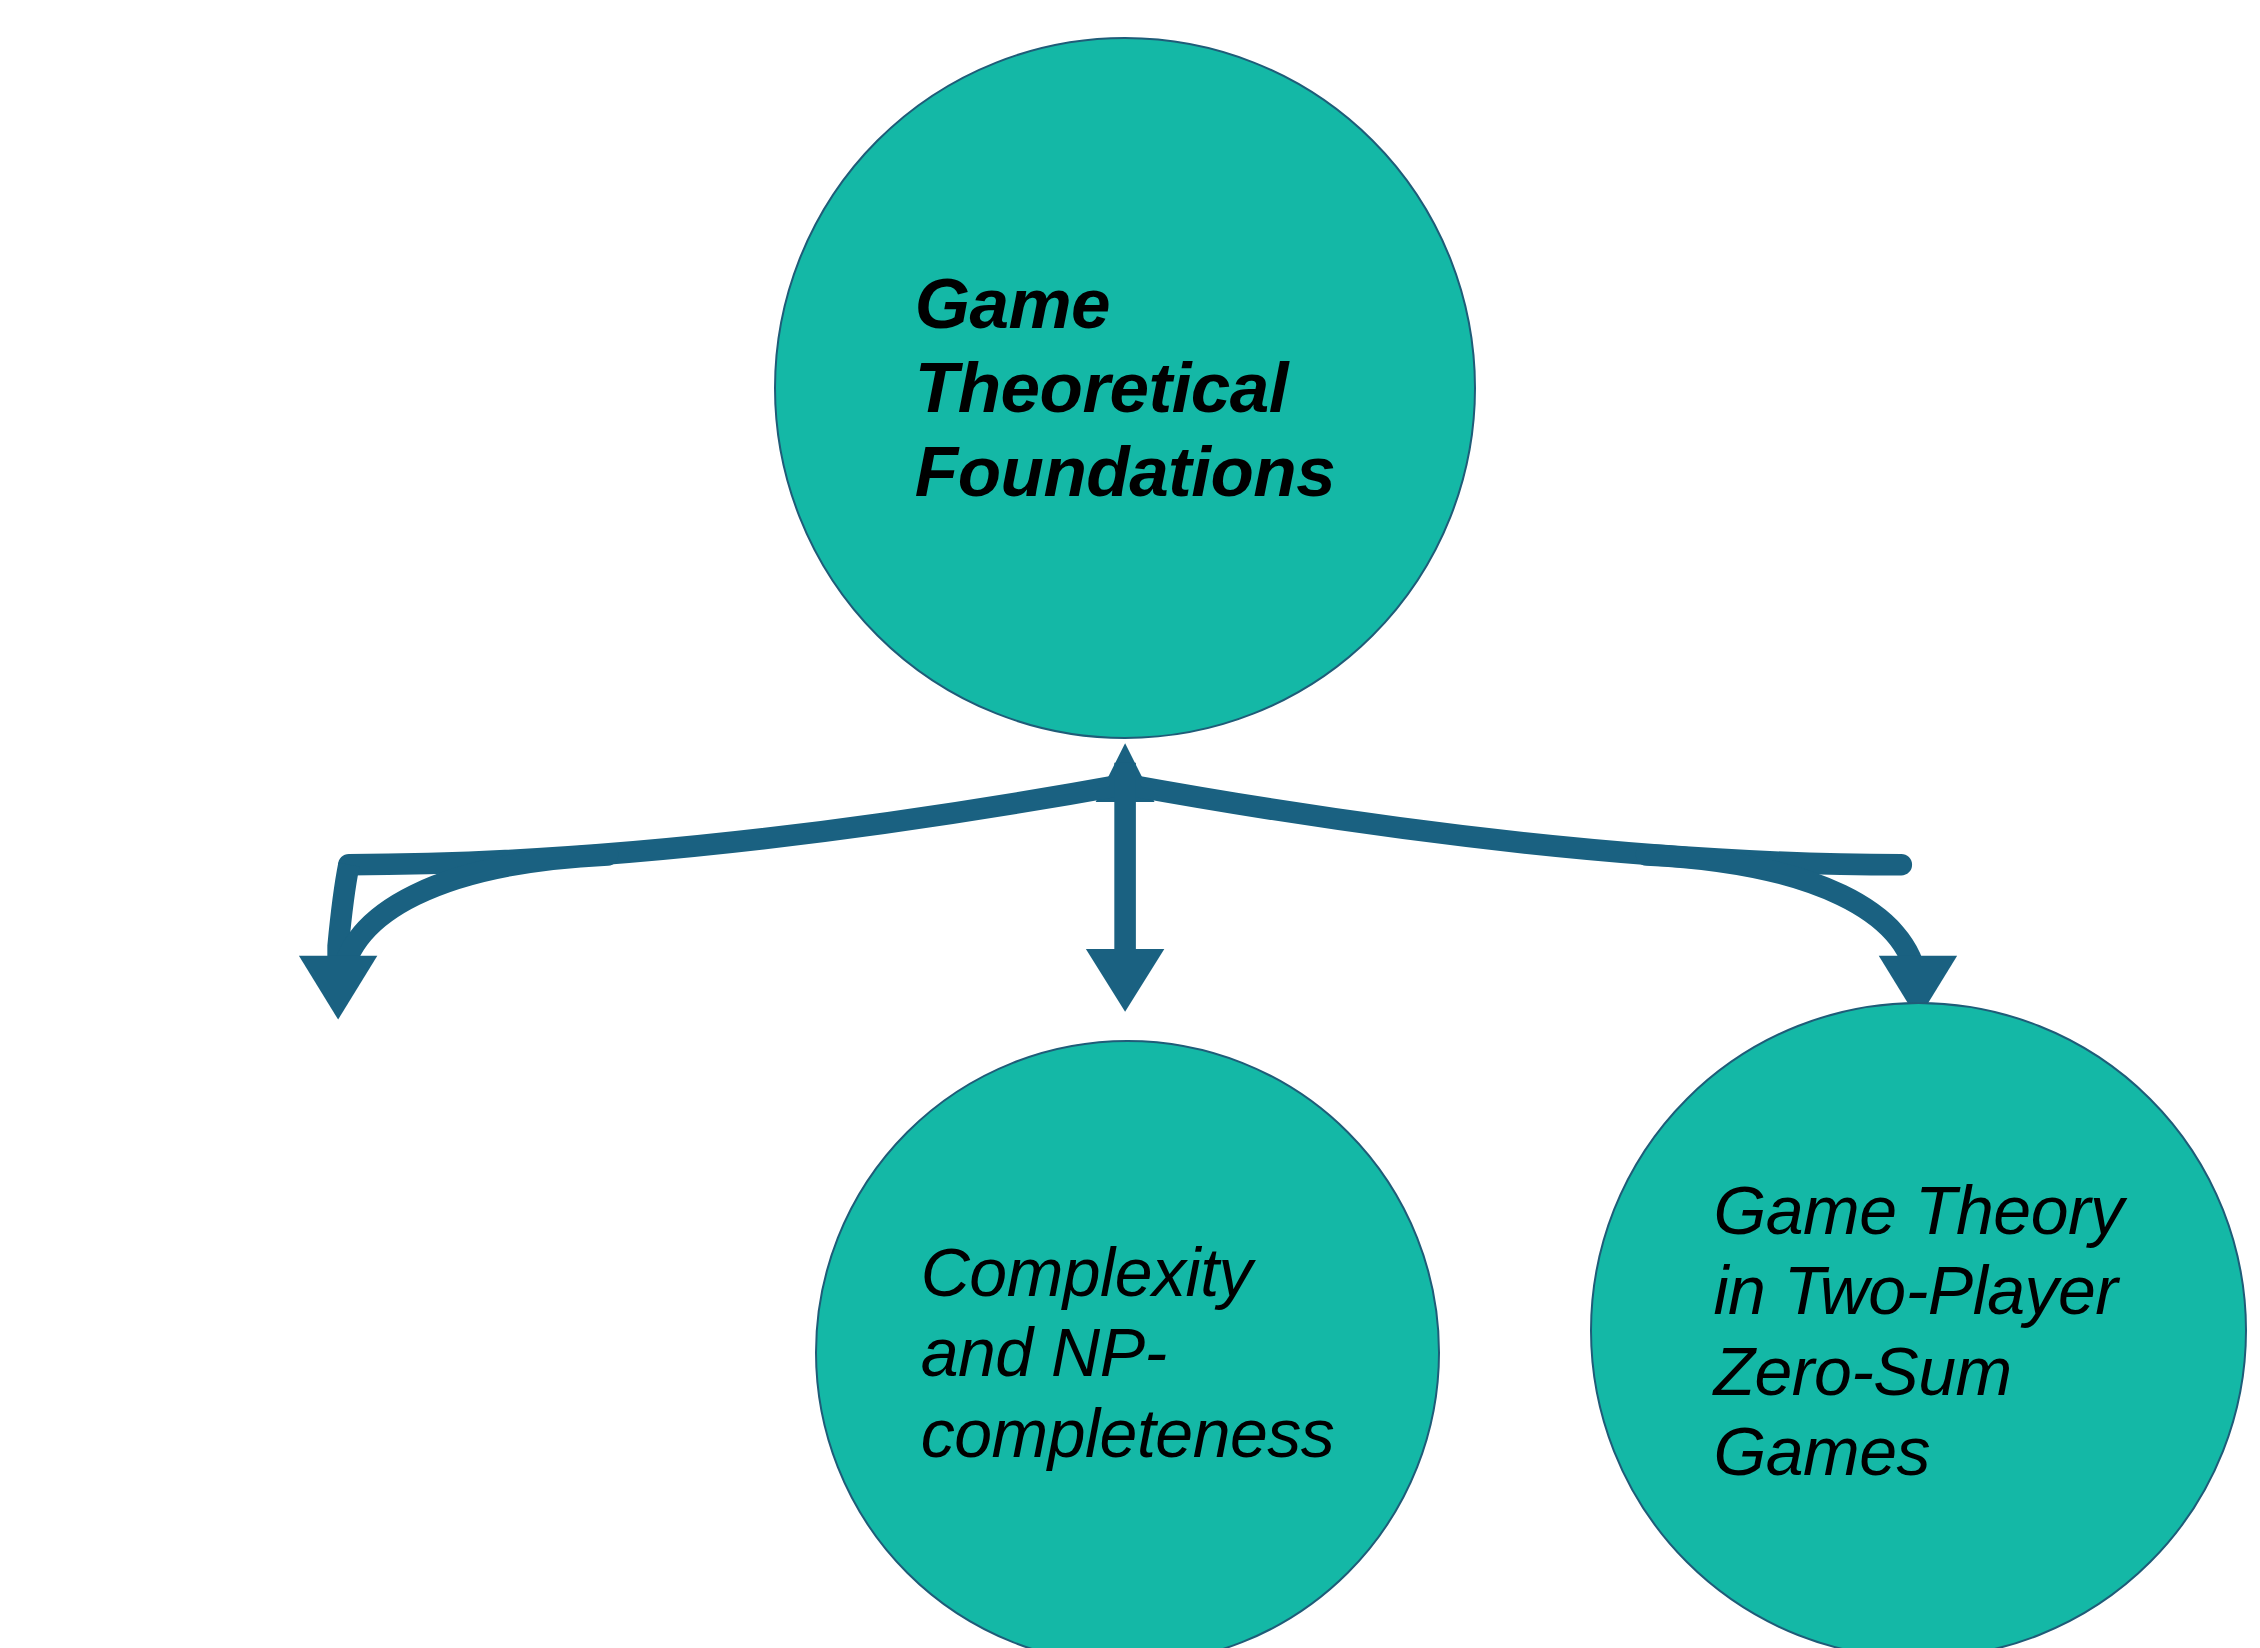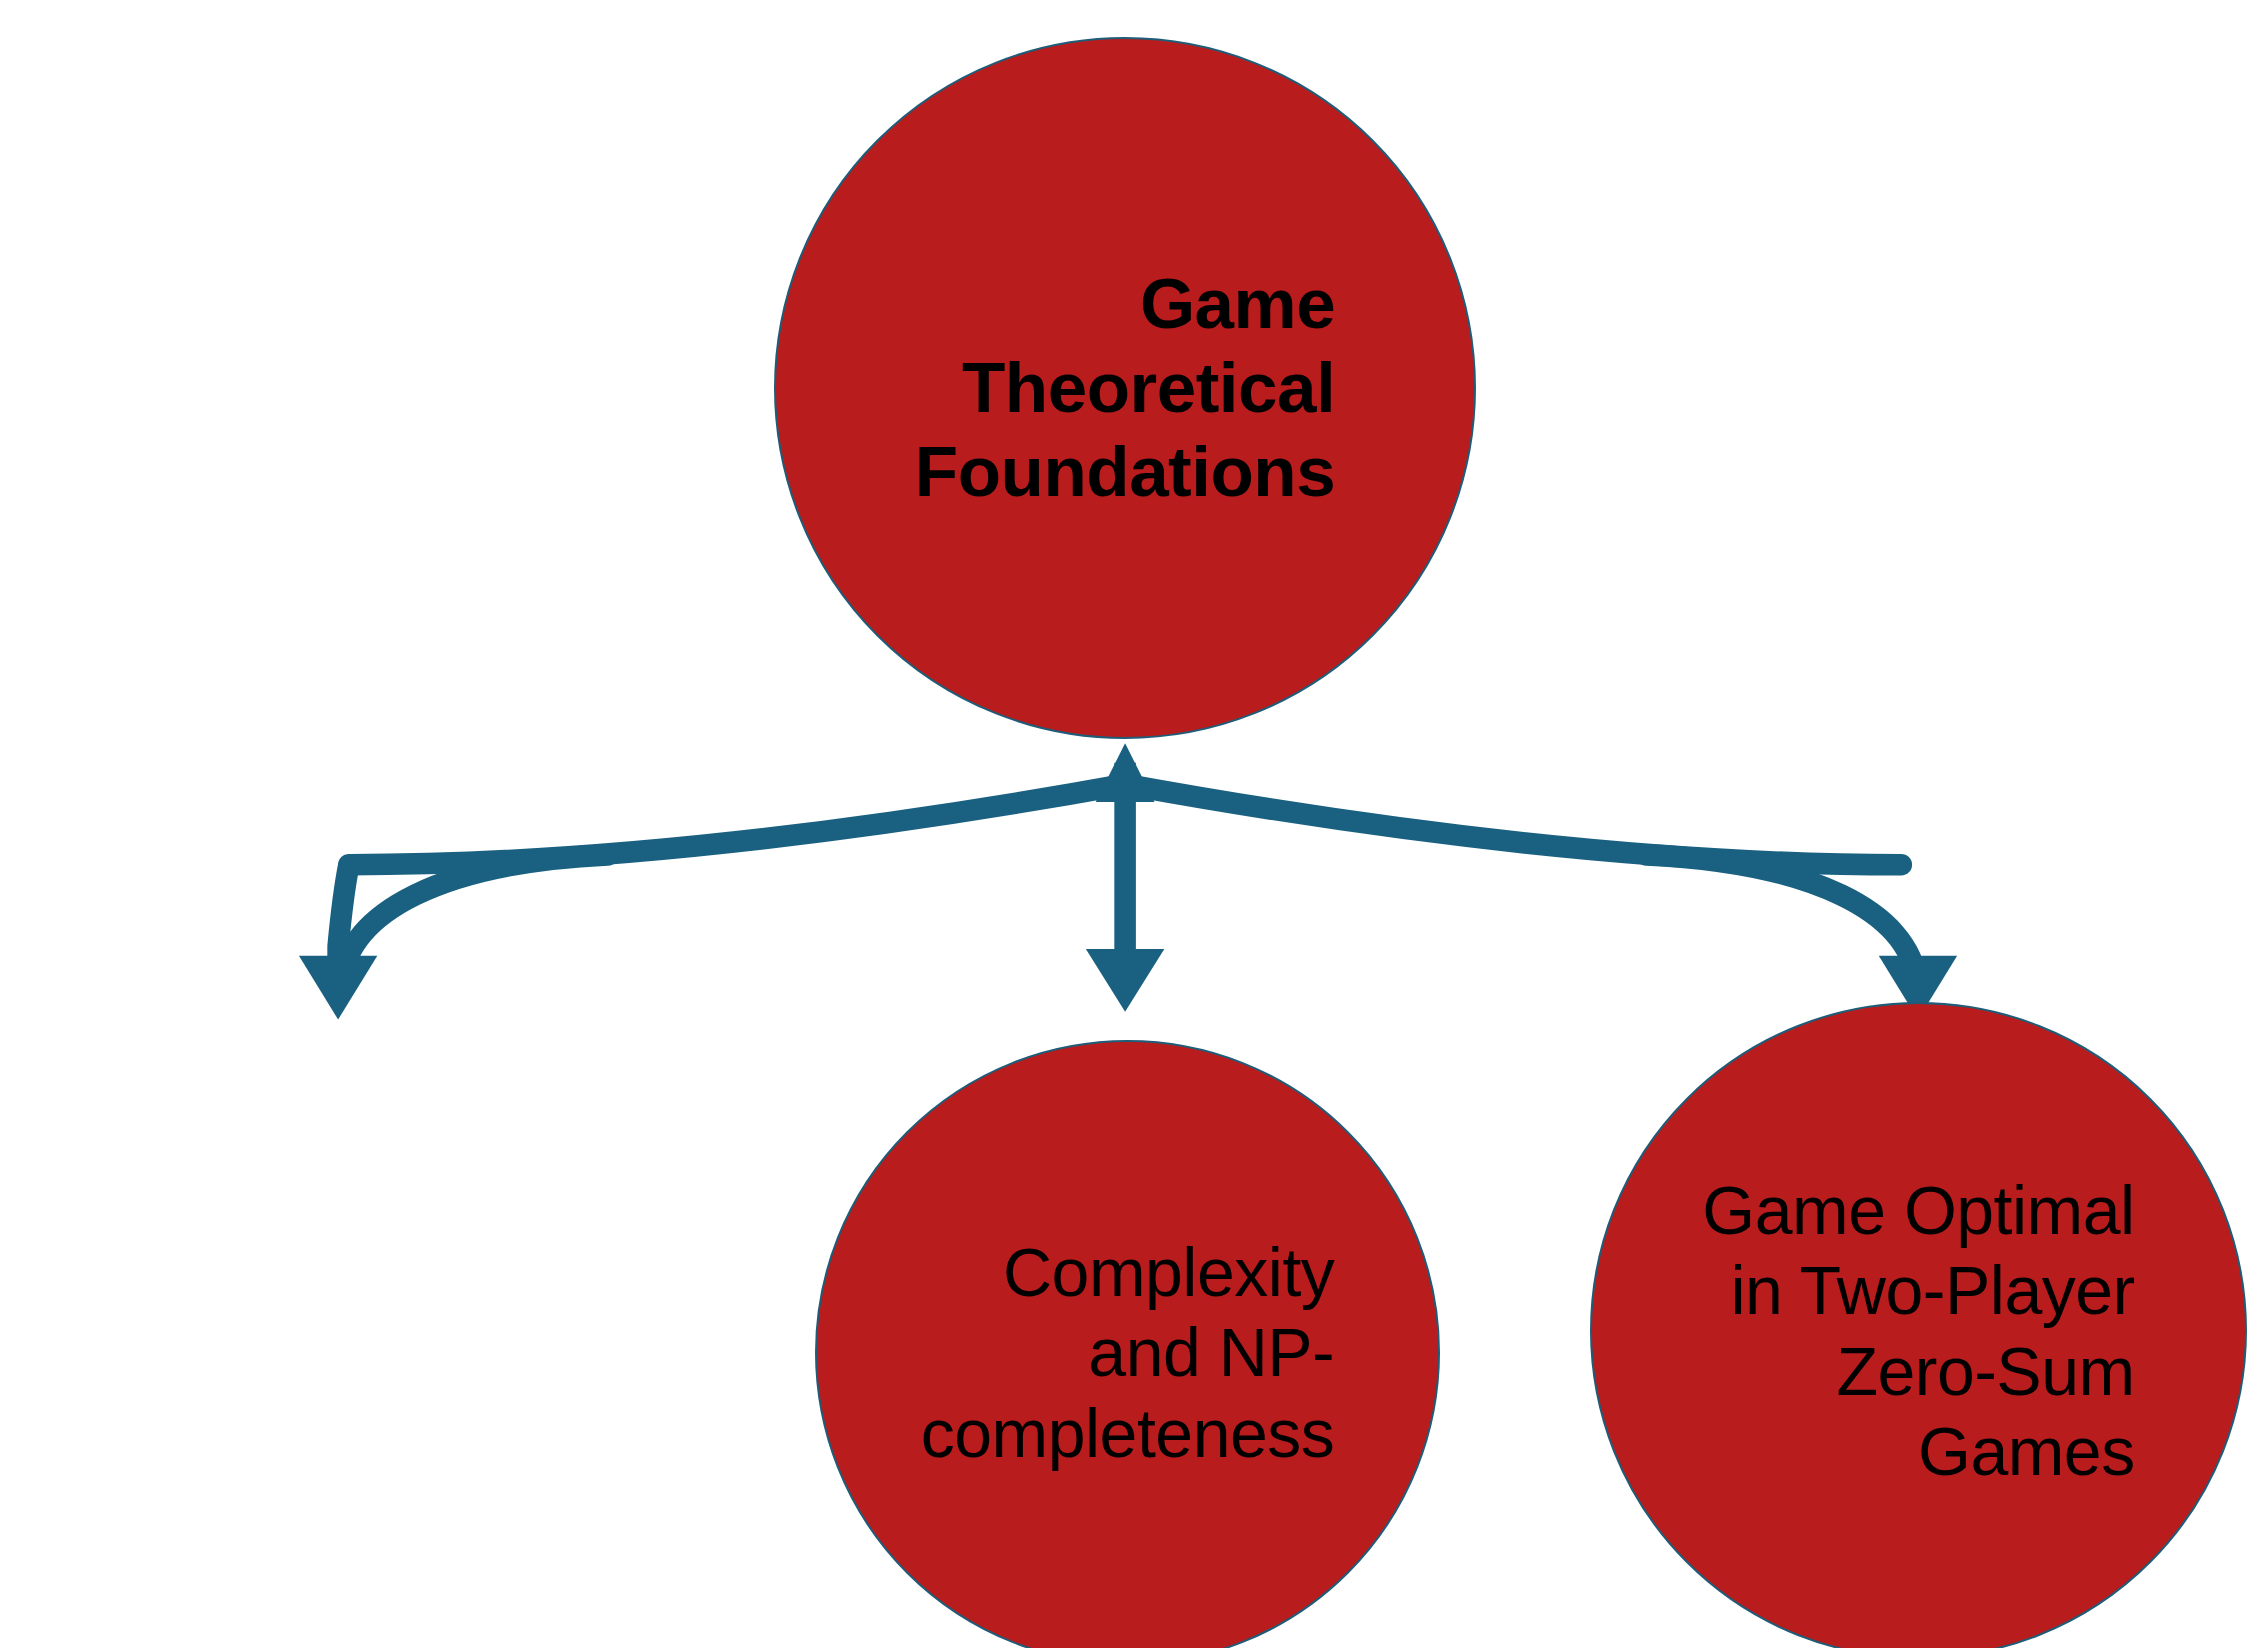--- a/index.html
+++ b/index.html
@@ -22,26 +22,27 @@
     left: 0;
     top: 0;
     width: 2260px;
     height: 1649px;
     pointer-events: none;
   }
   .node {
     position: absolute;
     box-sizing: border-box;
     border-radius: 50%;
-    background: #b91c1c;
+    background: #14b8a6;
     border: 2px solid #1F5C78;
     display: flex;
     align-items: center;
     justify-content: center;
-    text-align: right;
+    text-align: left;
+    font-style: italic;
   }
   .node-label {
     display: block;
     color: #000000;
     line-height: 1.18;
     white-space: pre-line;
     padding: 0 5.9px;
   }
   .node.root .node-label {
     font-weight: bold;
@@ -89,20 +90,20 @@
   </div>
 
 
   <div class="node leaf" id="node-middle">
     <span class="node-label">Complexity
 and NP-
 completeness</span>
   </div>
 
   <div class="node leaf" id="node-right">
-    <span class="node-label">Game Optimal
+    <span class="node-label">Game Theory
 in Two-Player
 Zero-Sum
 Games</span>
   </div>
 
 </div>
 
 
 </body></html>

